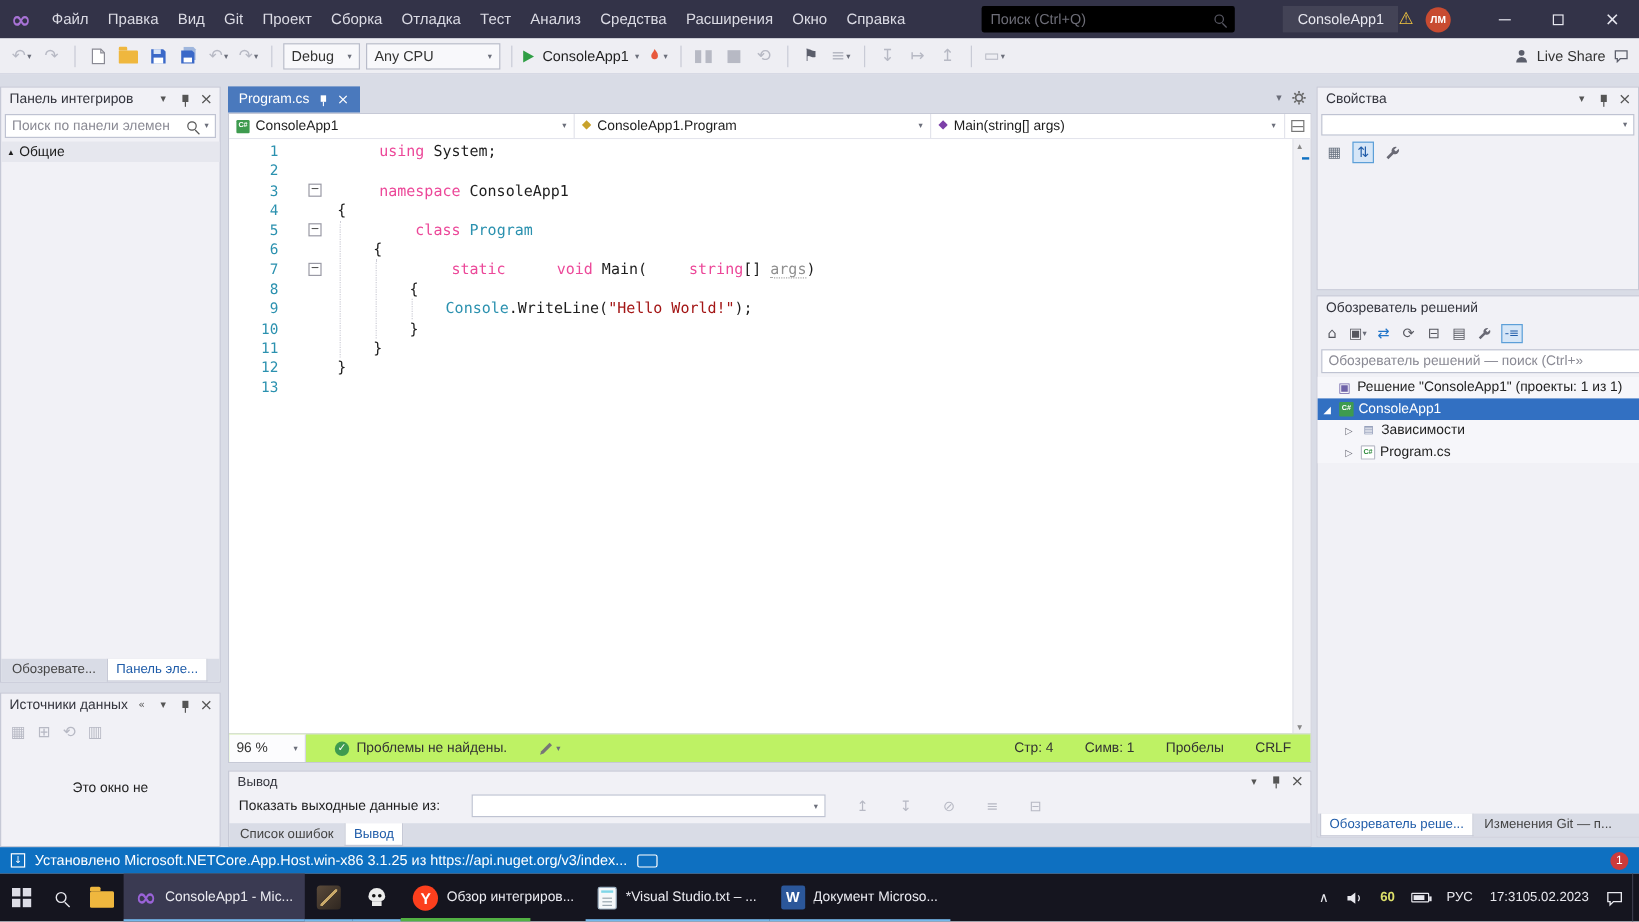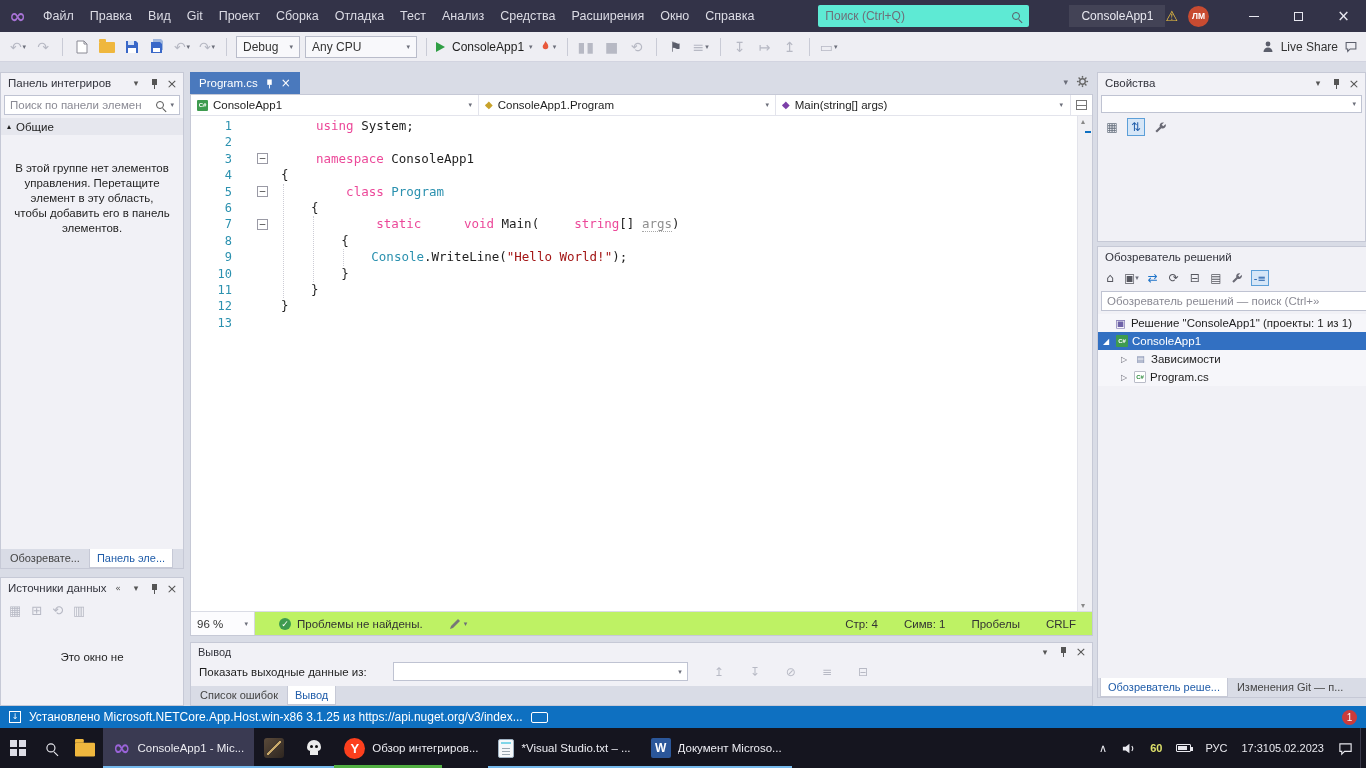--- a/index.html
+++ b/index.html
@@ -5,21 +5,21 @@
   *{margin:0;padding:0;box-sizing:border-box;}
   html,body{width:1366px;height:768px;}
   body{position:relative;overflow:hidden;background:#D9DCE6;font-family:"Liberation Sans",sans-serif;color:#1E1E1E;}
   .g{font-family:"DejaVu Sans",sans-serif;}
 
   
   #titlebar{position:absolute;left:0;top:0;width:1366px;height:32px;background:#333348;color:#DCDCE5;display:flex;align-items:center;}
   .vslogo{width:36px;text-align:center;color:#A873D6;font-size:20px;font-weight:bold;line-height:30px;}
   #menu-items{display:flex;}
   .menu-item{padding:0 8px;font-size:12.5px;line-height:32px;cursor:default;}
-  .tsearch{margin-left:56px;width:216px;height:22px;background:#5eead4;border-radius:2px;display:flex;align-items:center;padding:0 7px;color:#6E6E78;font-size:12px;}
+  .tsearch{margin-left:56px;width:216px;height:22px;background:#000000;border-radius:2px;display:flex;align-items:center;padding:0 7px;color:#6E6E78;font-size:12px;}
   .tsearch .mag{margin-left:auto;color:#5A5A66;}
   .sol-pill{margin-left:40px;padding:4px 12px;background:rgba(255,255,255,.08);font-size:12px;color:#E8E8F0;}
   .tb-right{margin-left:auto;display:flex;align-items:center;}
   .warn{color:#F4C73F;font-size:14px;margin-right:10px;}
   .avatar{width:21px;height:21px;border-radius:50%;background:#C84B31;color:#FFF;font-size:8.5px;font-weight:bold;display:flex;align-items:center;justify-content:center;margin-right:22px;}
   .winbtn{width:45px;height:32px;display:flex;align-items:center;justify-content:center;color:#E8E8F0;}
   .minglyph{width:10px;height:1px;background:#E8E8F0;display:inline-block;}
   .maxglyph{width:9px;height:9px;border:1px solid #E8E8F0;display:inline-block;}
   .xglyph{font-size:15px;line-height:15px;}
 
@@ -334,21 +334,20 @@
   </div>
   <div class="searchbox" style="margin:2px 3px">
     <span style="white-space:nowrap;overflow:hidden">Поиск по панели элемен</span>
     <span class="mag"></span>
     <span class="car g">▾</span>
   </div>
   <div class="grouphdr">
     <span class="tri g">▴</span>
     <span>Общие</span>
   </div>
-  <div class="tbmsg">В этой группе нет элементов управления. Перетащите элемент в эту область, чтобы добавить его в панель элементов.</div>
   <div class="tabstrip">
     <span class="wtab">Обозревате...</span>
     <span class="wtab active">Панель эле...</span>
   </div>
 </div>
 
 <div id="datasources" class="panel">
   <div class="pheader">
     <span>Источники данных</span>
     <span class="hicons">

